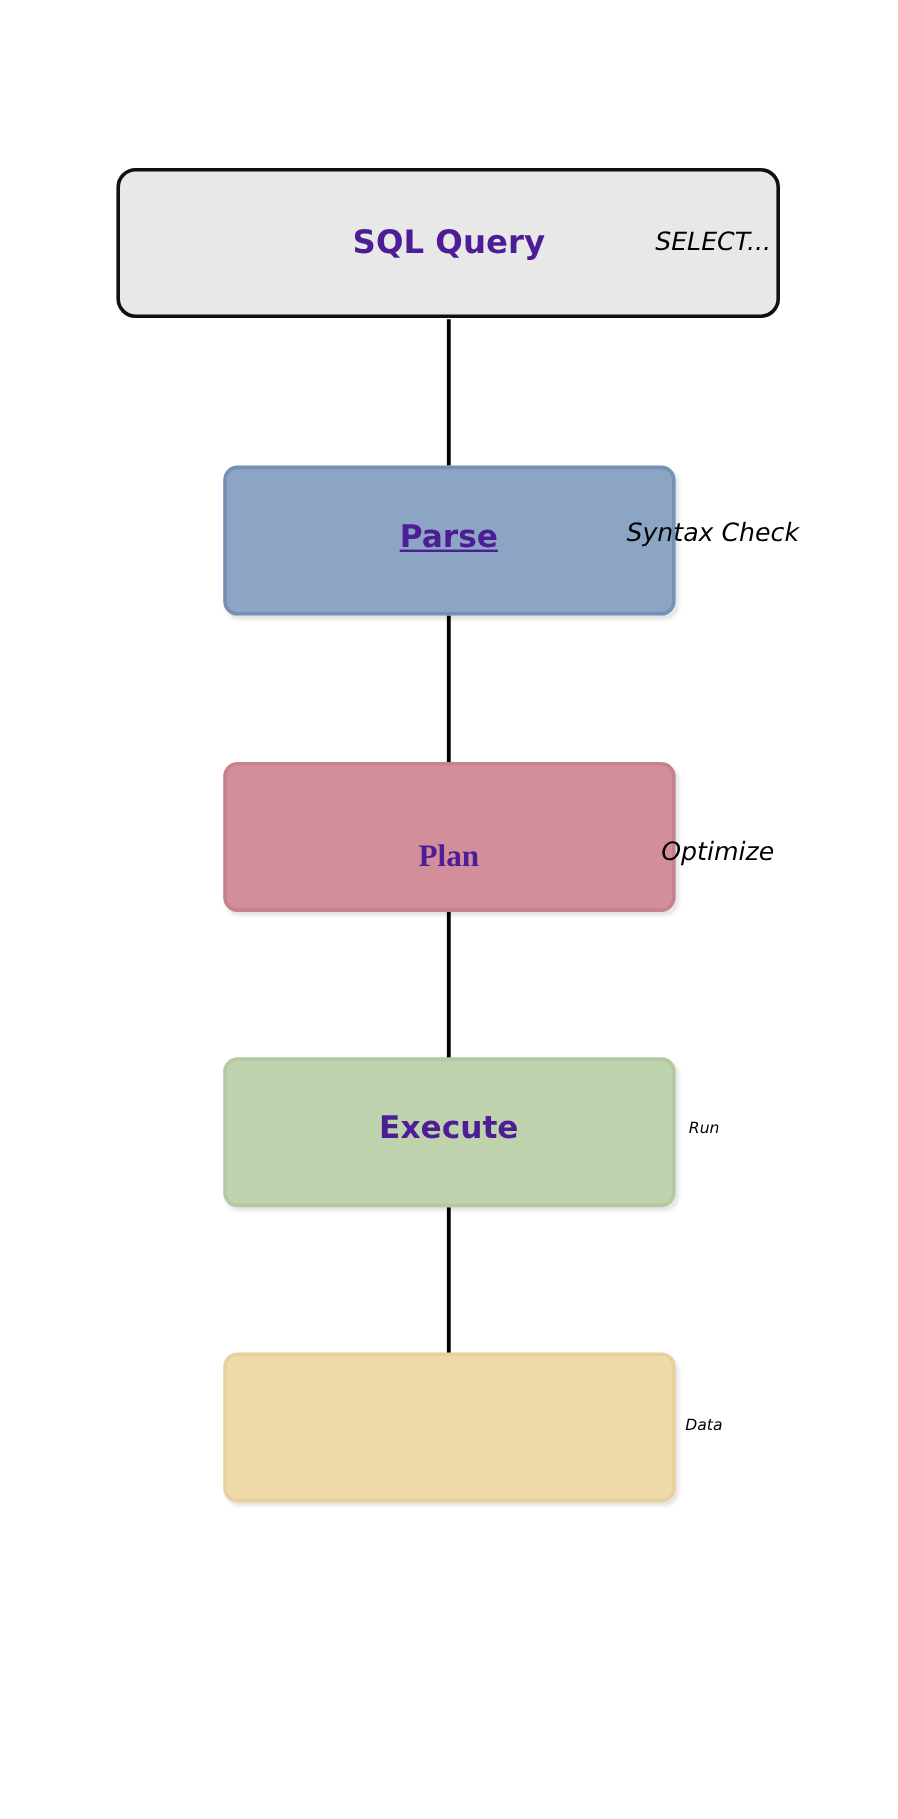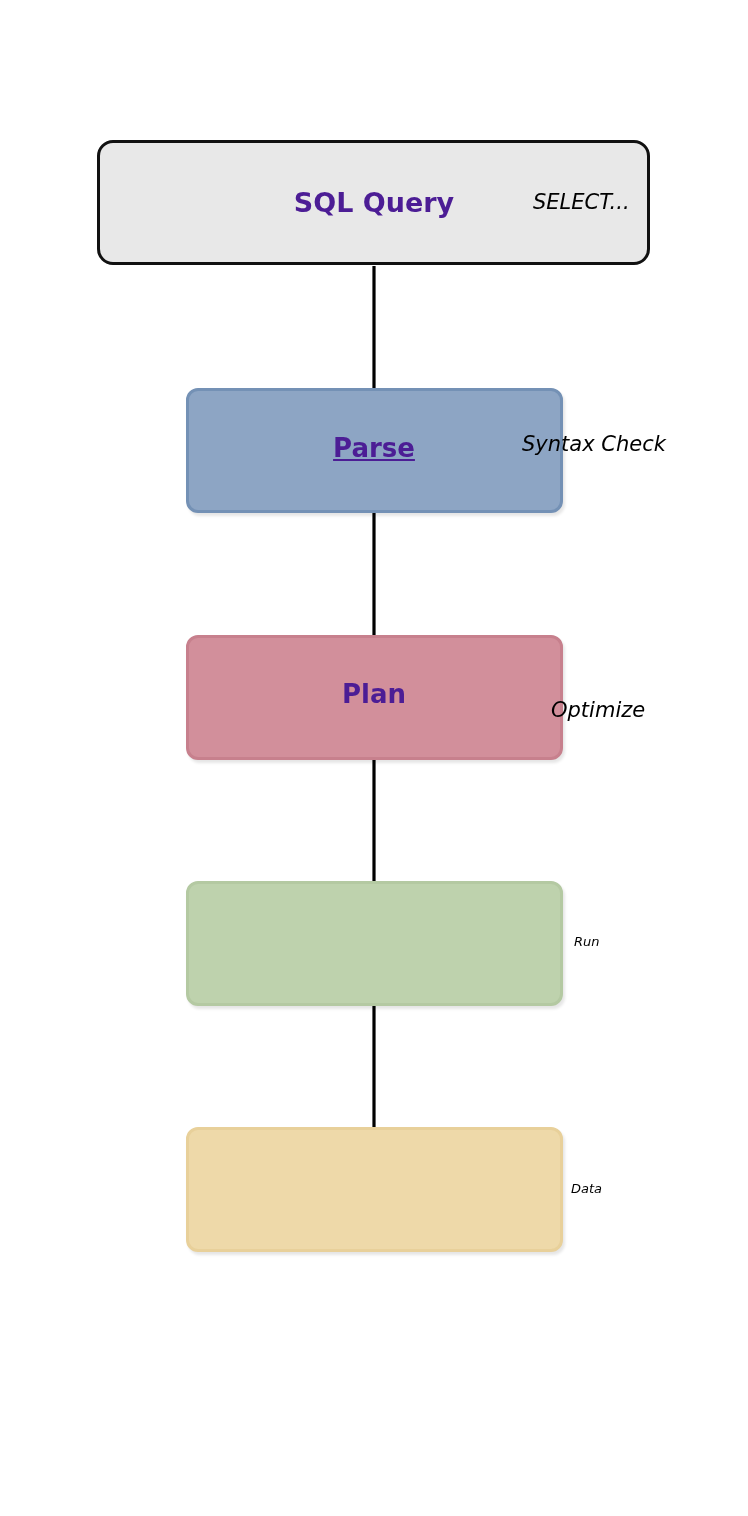--- a/index.html
+++ b/index.html
@@ -113,21 +113,21 @@
   .n-md { font-size: 21px; }
   .n-sm { font-size: 13px; }
   .note-parse   { left: 522px; }
   .note-plan    { left: 551px; }
   .note-execute { left: 574px; }
   .note-results { left: 571px; }
 
   
   .node-sql-clip {
     position: absolute;
-    left: 84px;
+    left: 97px;
     top: 140px;
     width: 553px;
     height: 125px;
     overflow: hidden;
     border-radius: 16px;
   }
 </style>
 </head>
 <body>
 
@@ -170,26 +170,27 @@
 
   <div class="node node-parse" style="left:186px; top:388px; width:377px; height:125px;">
     <div class="node-shape"></div>
   </div>
   <div class="node-title t-lg" style="top:448px;text-decoration:underline;">Parse</div>
   <div class="node-note n-md note-parse" style="top:444px;">Syntax Check</div>
 
   <div class="node node-plan" style="left:186px; top:635px; width:377px; height:125px;">
     <div class="node-shape"></div>
   </div>
-  <div class="node-title t-lg" style="top:694px;">Plan</div>
+  <div class="node-title t-lg" style="top:714px;font-family:Liberation Serif, serif;">Plan</div>
   <div class="node-note n-md note-plan" style="top:710px;">Optimize</div>
 
   <div class="node node-execute" style="left:186px; top:881px; width:377px; height:125px;">
     <div class="node-shape"></div>
   </div>
+  <div class="node-title t-lg" style="top:940px;">Execute</div>
   <div class="node-note n-sm note-execute" style="top:941px;">Run</div>
 
   <div class="node node-results" style="left:186px; top:1127px; width:377px; height:125px;">
     <div class="node-shape"></div>
   </div>
   <div class="node-note n-sm note-results" style="top:1188px;">Data</div>
 
 </div>
 
 </body></html>

